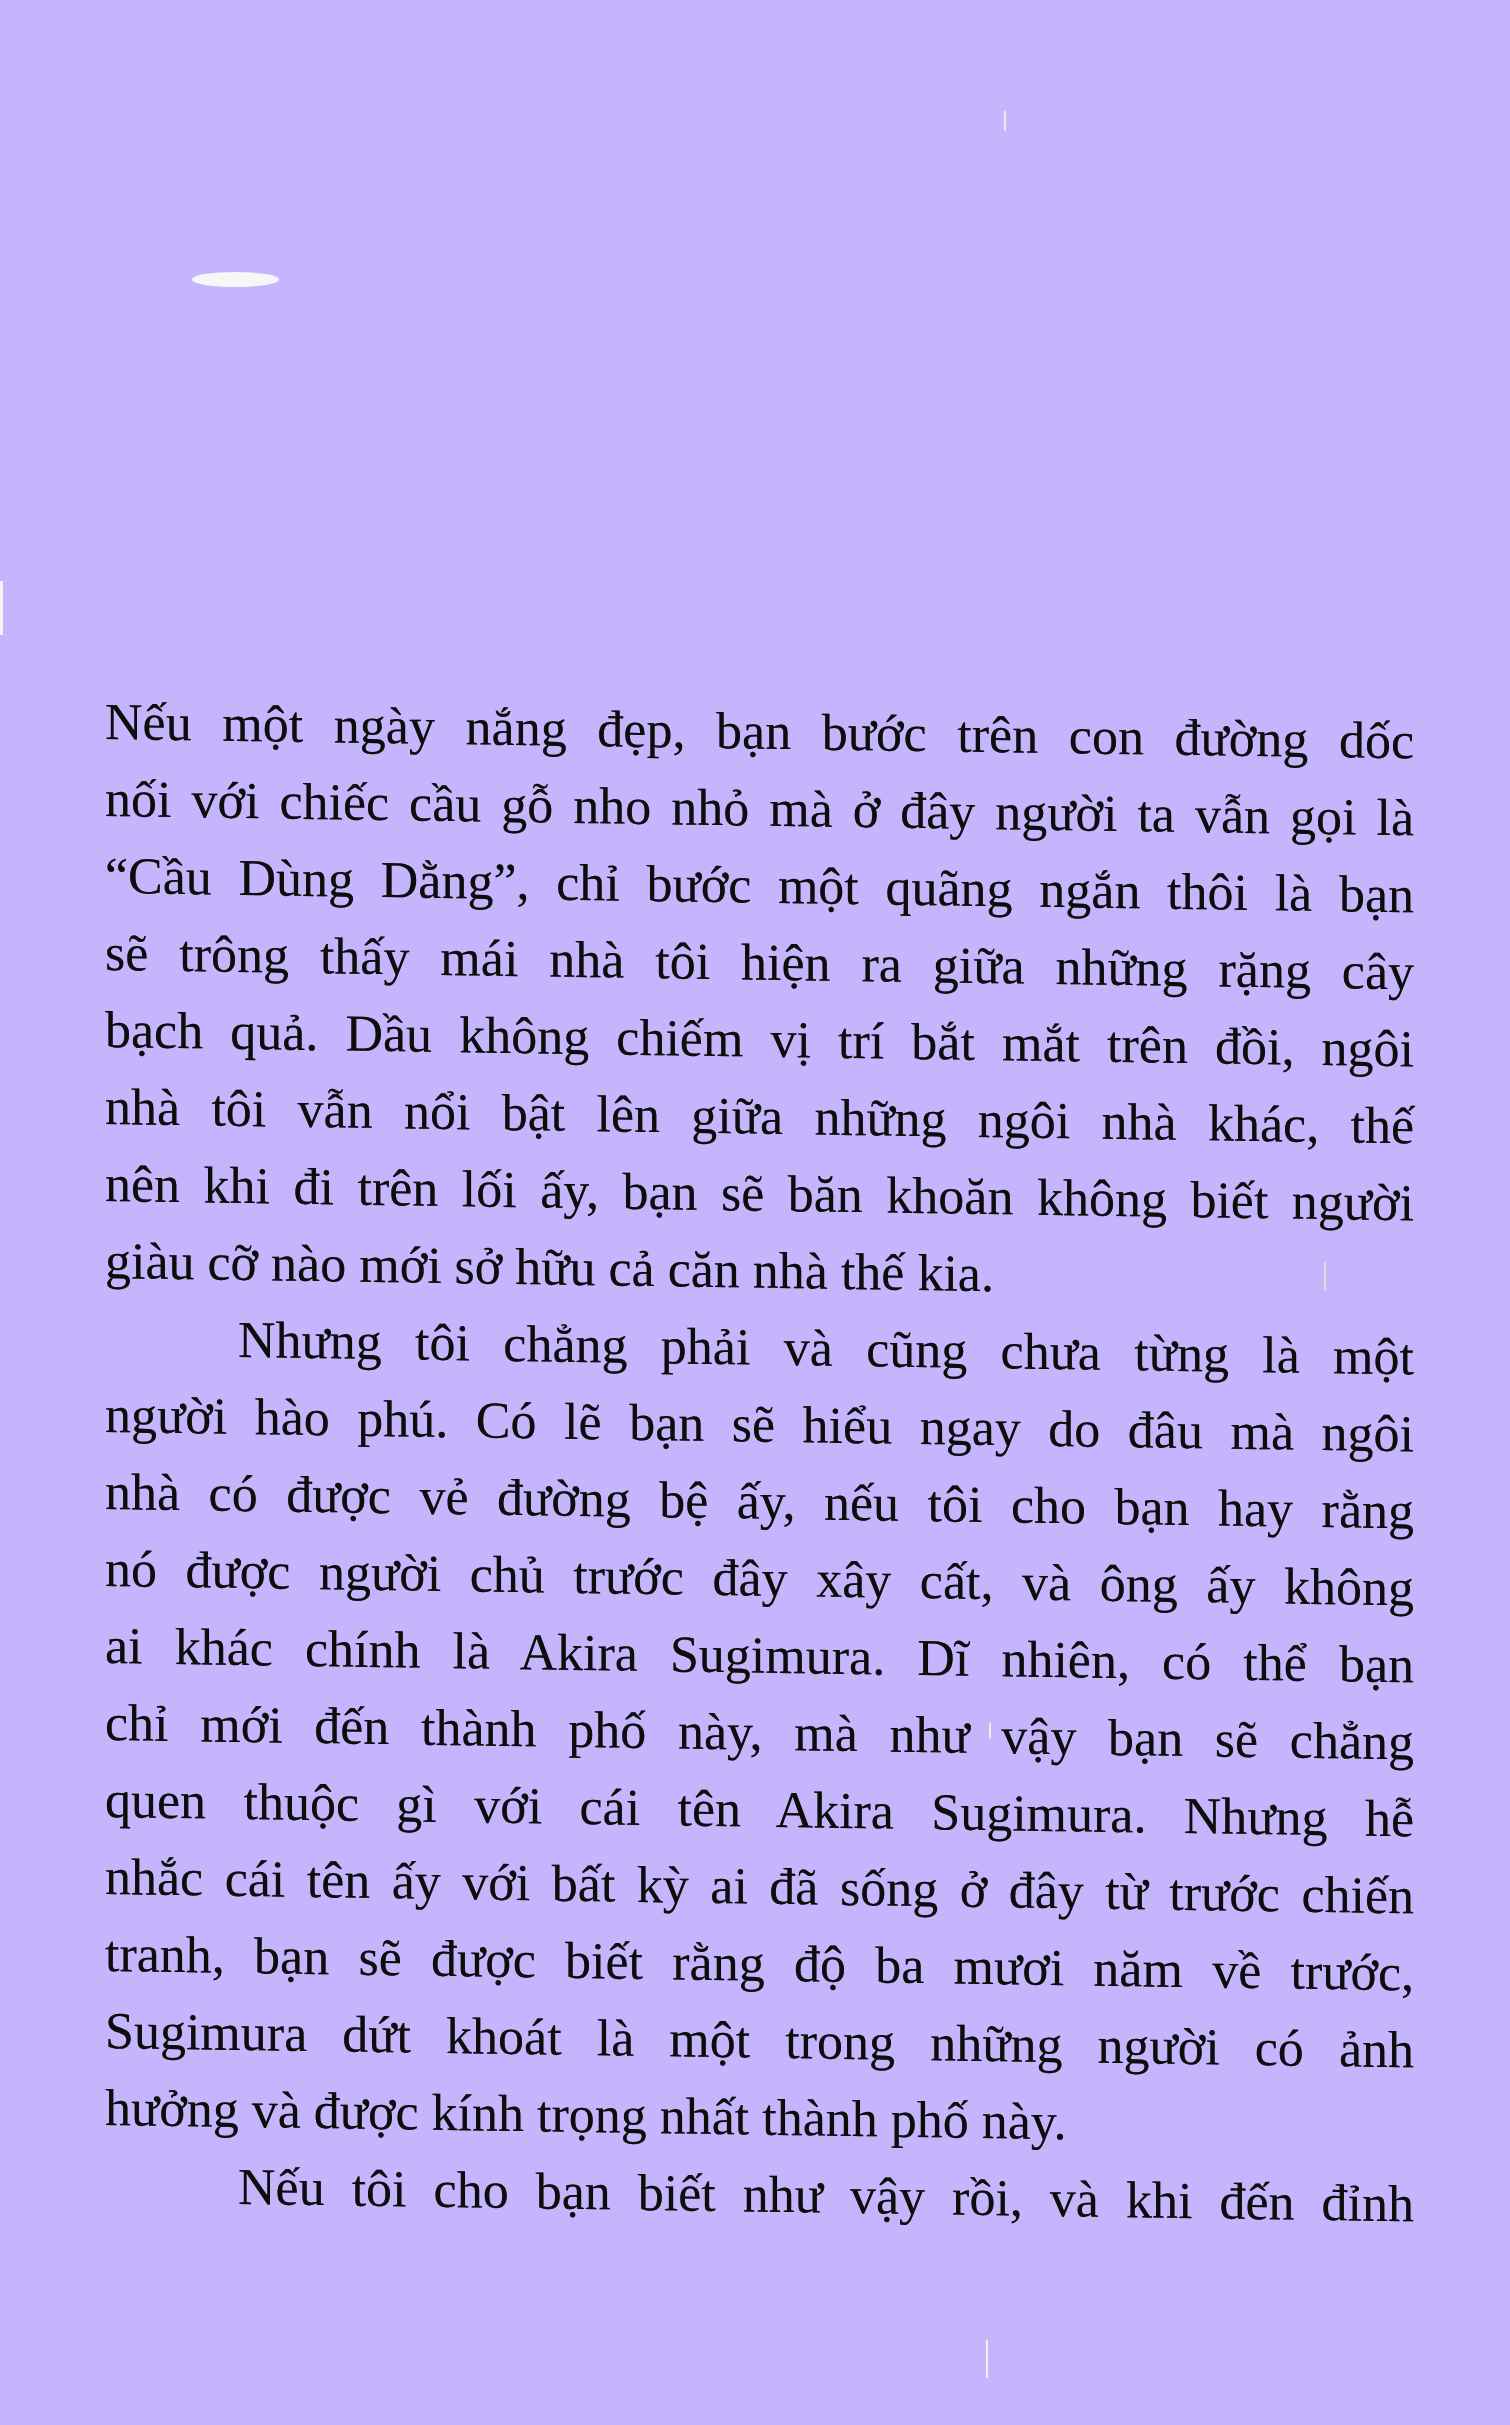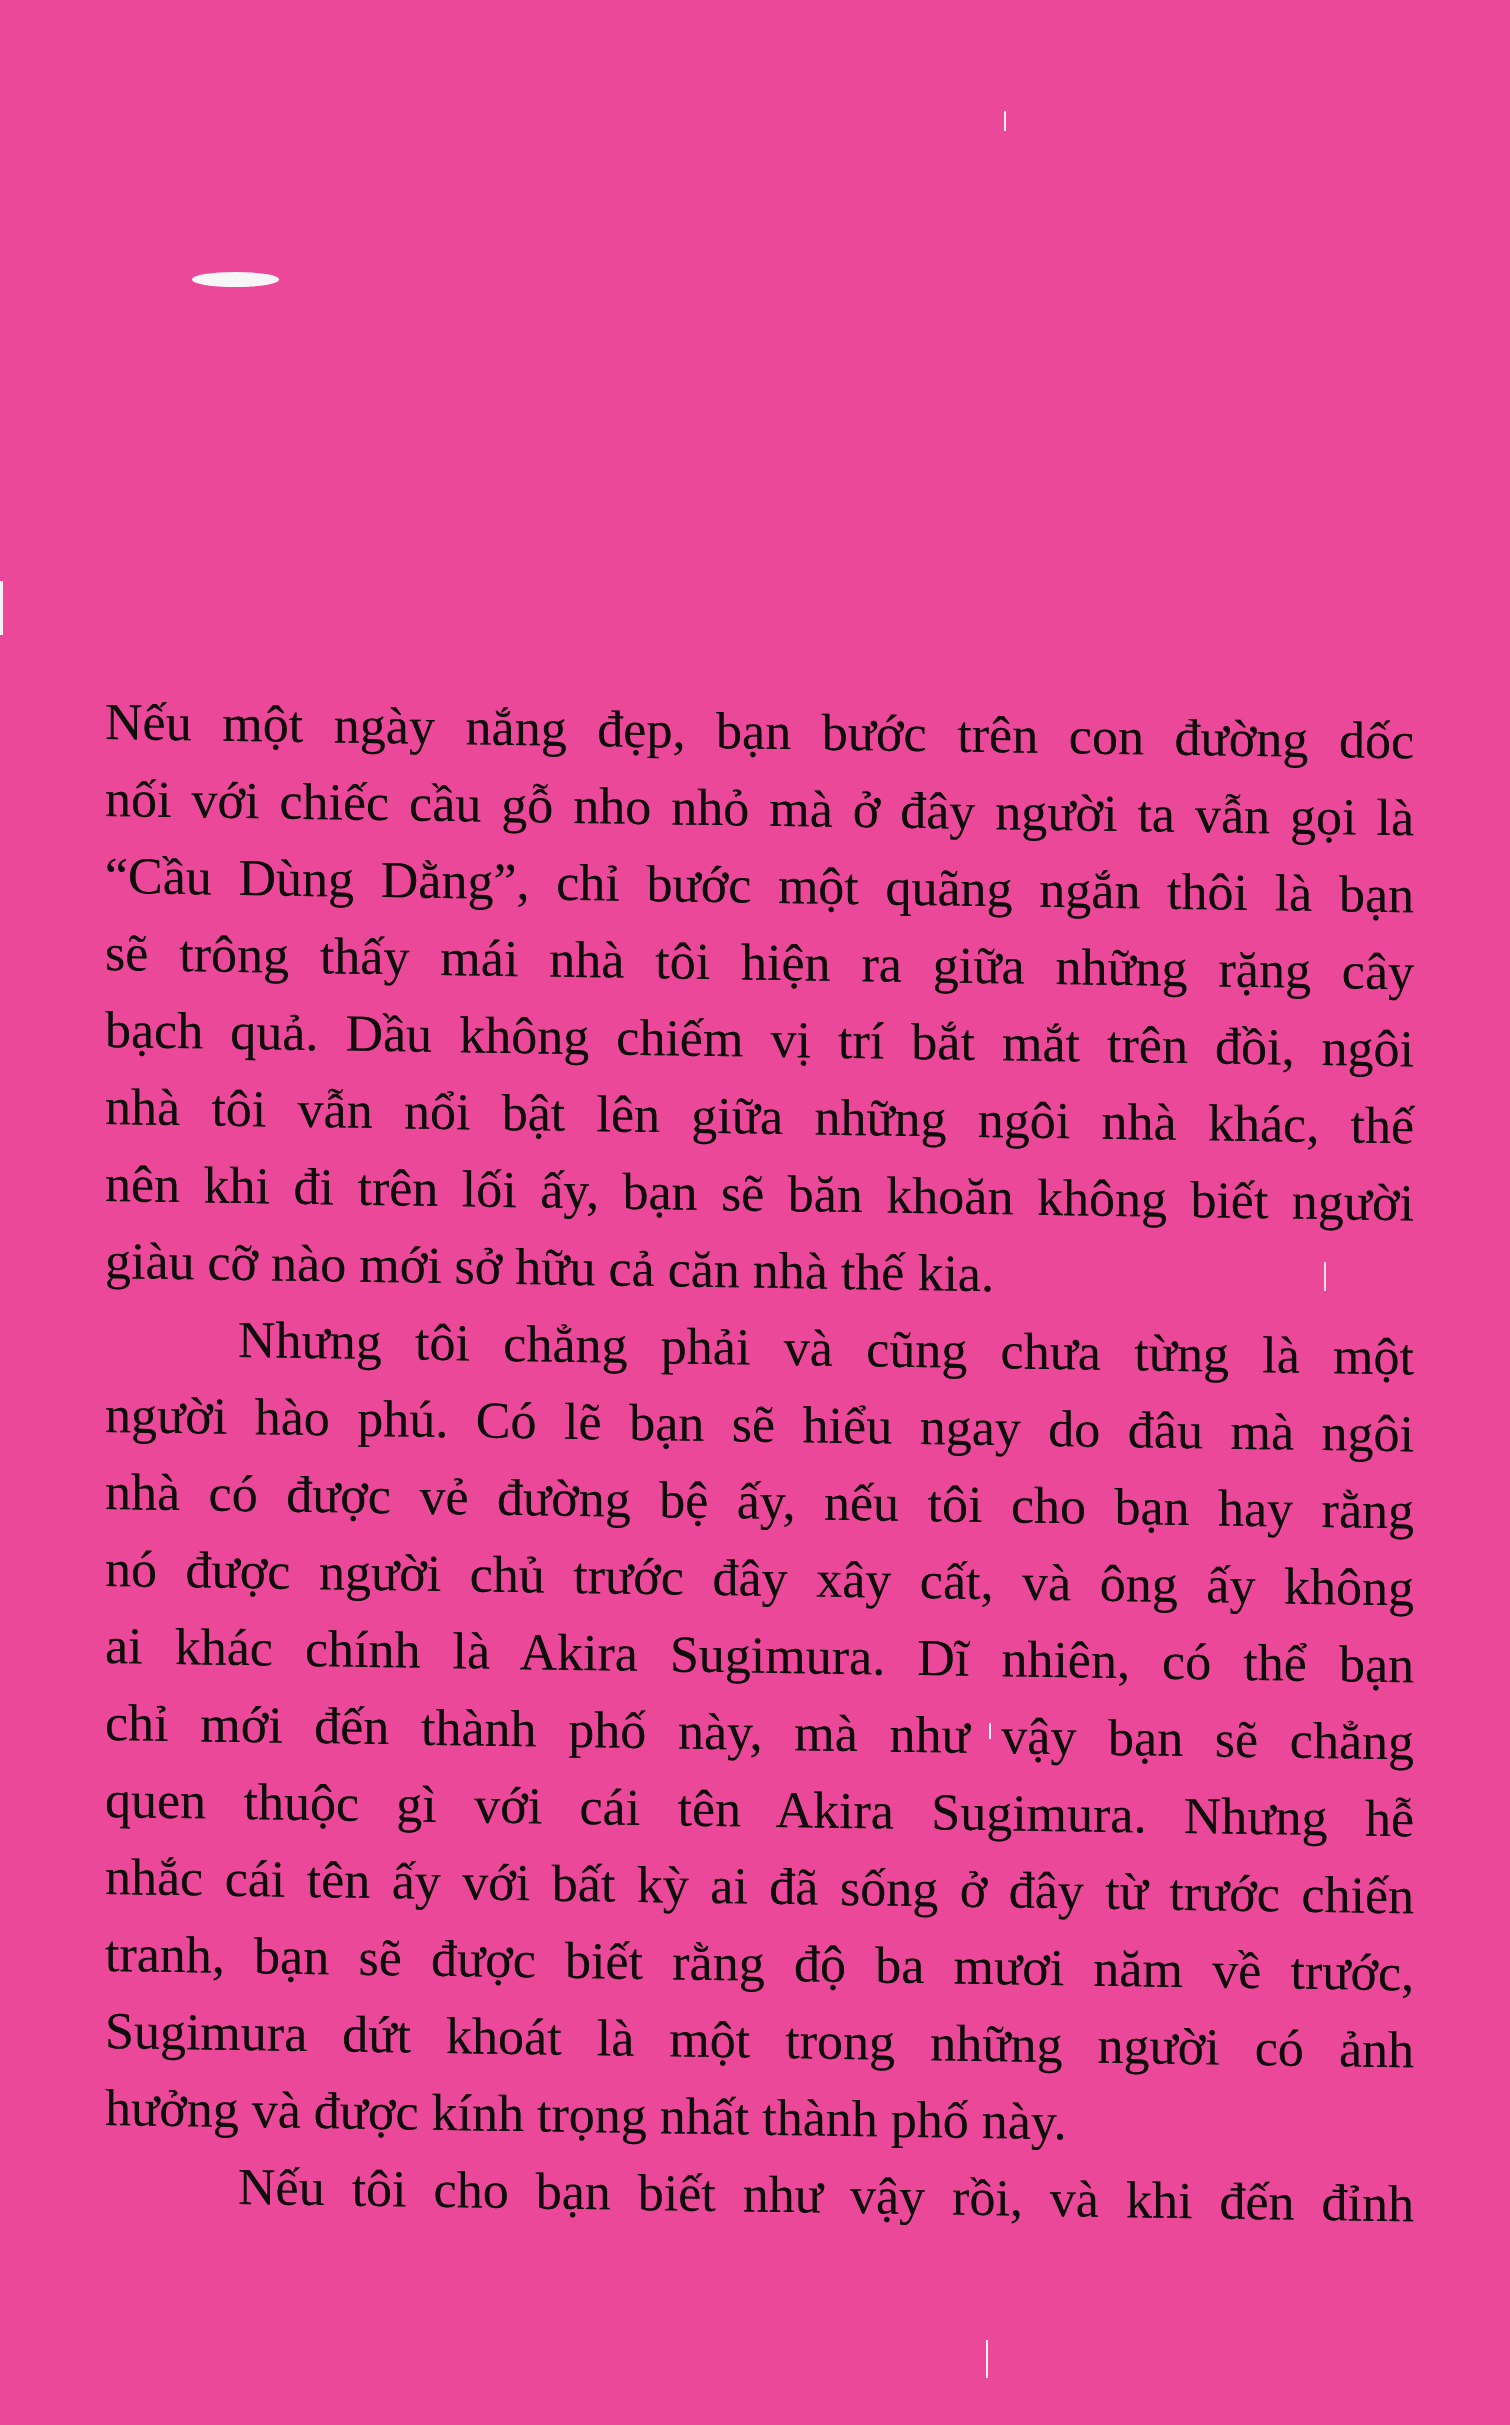--- a/index.html
+++ b/index.html
@@ -4,21 +4,21 @@
 <style>
   html, body {
     margin: 0;
     padding: 0;
     background: #ffffff;
   }
   .page {
     position: relative;
     width: 1511px;
     height: 2426px;
-    background: #ec4899;
+    background: #c4b5fd;
     overflow: hidden;
   }
   .textblock {
     position: absolute;
     left: 105px;
     top: 683px;
     width: 1309px;
     transform: skewY(0.85deg);
     transform-origin: 0 0;
     font-family: "Liberation Serif", "DejaVu Serif", serif;

